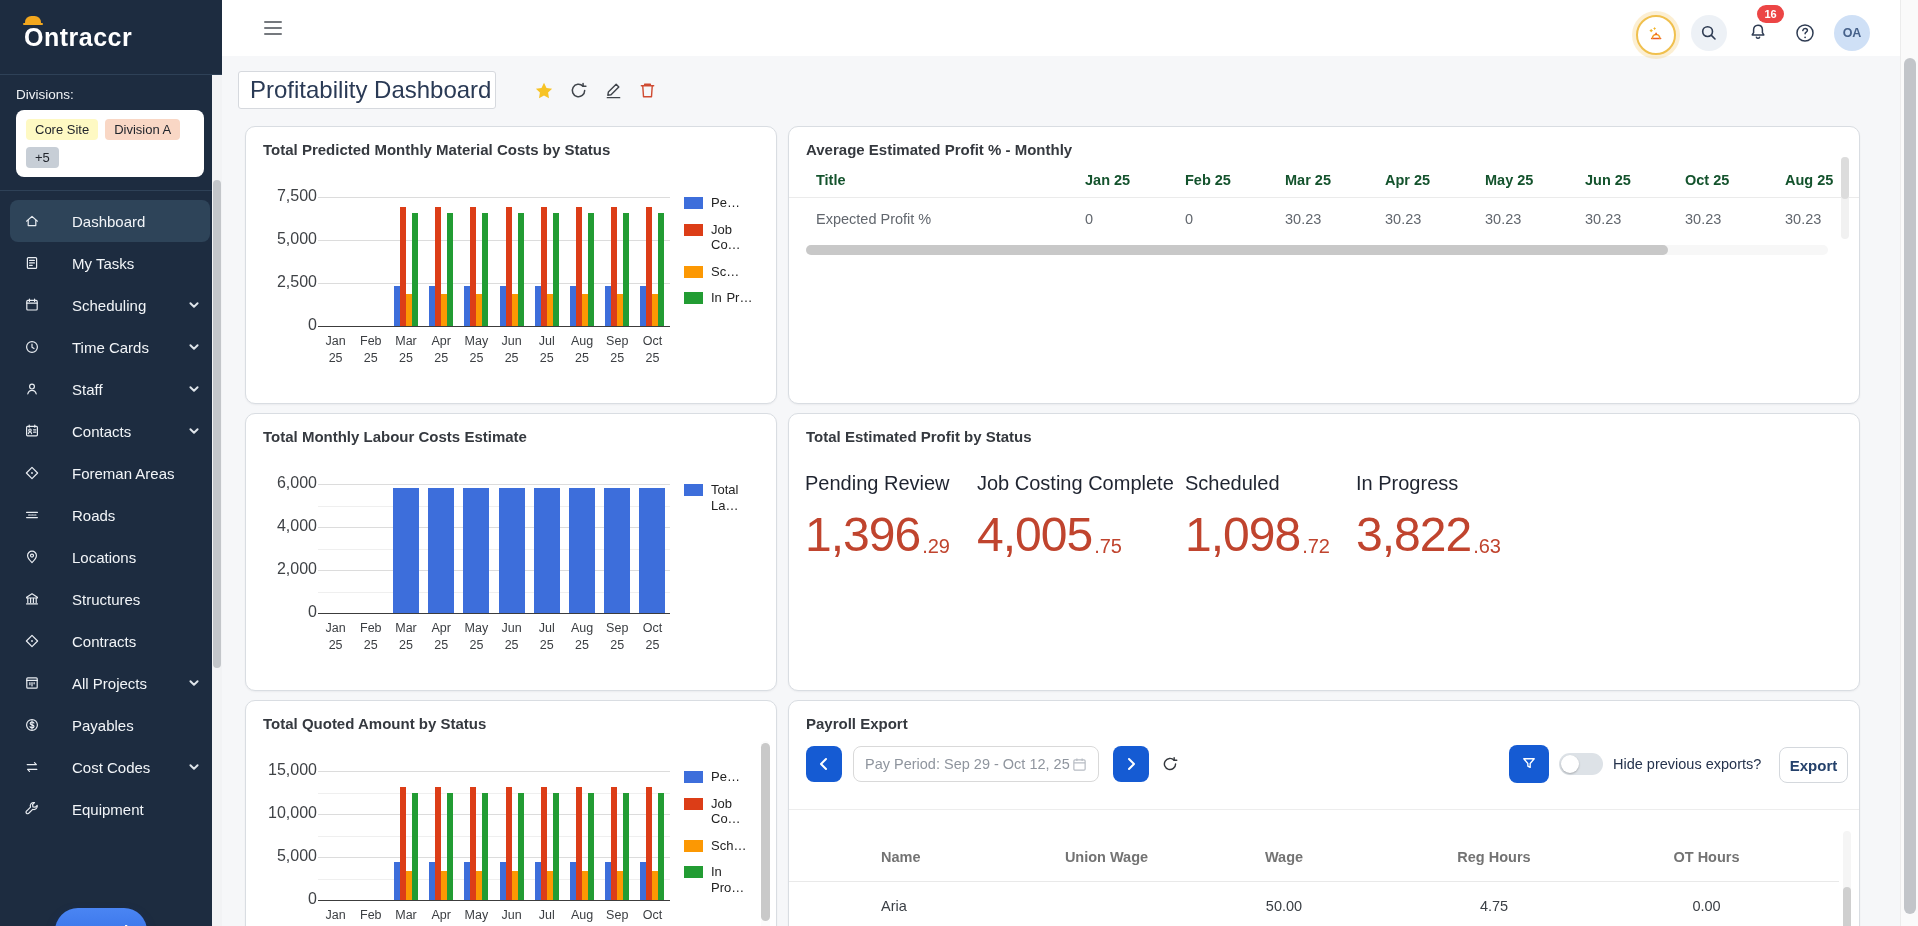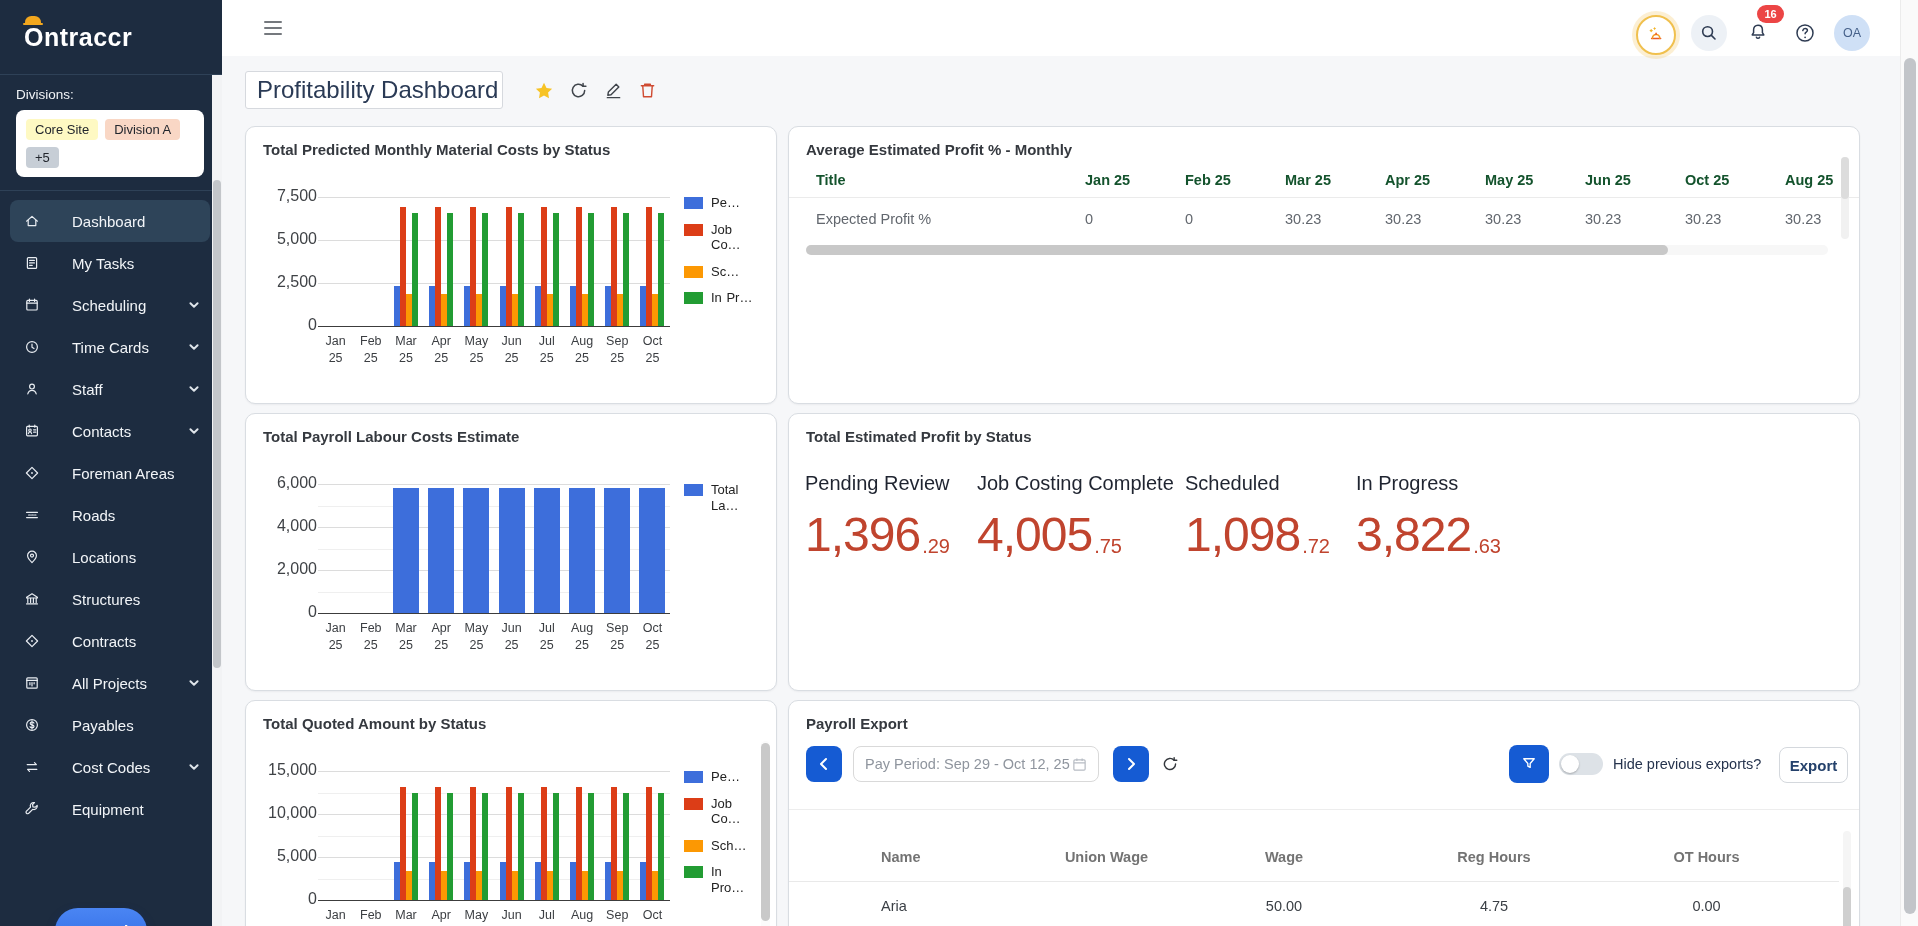--- a/index.html
+++ b/index.html
@@ -34,25 +34,25 @@
   
   #content{position:absolute;left:222px;top:0;width:1678px;height:926px;background:#f6f7f9;}
   #topbar{position:absolute;left:0;top:0;width:100%;height:56px;background:#fff;}
   #hamburger{position:absolute;left:42px;top:21px;width:18px;height:14px;display:flex;flex-direction:column;justify-content:space-between;cursor:pointer;}
   #hamburger i{display:block;height:2px;background:#75797e;border-radius:1px;}
   .hicon{position:absolute;top:15px;width:36px;height:36px;border-radius:50%;display:flex;align-items:center;justify-content:center;cursor:pointer;}
   #whats-new{left:1414px;background:#fff;border:2px solid #f0c04e;box-shadow:0 0 0 4px rgba(246,196,96,.28);}
   #search-btn{left:1469px;background:#edf1f6;}
   #bell-btn{left:1518px;}
   #help-circle{left:1565px;}
-  #avatar{left:1612px;background:#cfe0f6;color:#46618a;font-size:12.5px;font-weight:normal;}
+  #avatar{left:1612px;background:#cfe0f6;color:#46618a;font-size:12.5px;font-weight:bold;}
   #notif-badge{position:absolute;left:1535px;top:5px;min-width:27px;height:18px;border-radius:10px;background:#ec4545;color:#fff;
      font-size:11px;font-weight:bold;display:flex;align-items:center;justify-content:center;padding:0 4px;box-sizing:border-box;}
   
-  #title-box{position:absolute;left:23px;top:71px;width:258px;height:38px;border:1px solid #d6d9de;border-radius:3px;background:#fff;
+  #title-box{position:absolute;left:16px;top:71px;width:258px;height:38px;border:1px solid #d6d9de;border-radius:3px;background:#fff;
      display:flex;align-items:center;padding:0 11px;font-size:24px;color:#2a3a55;box-sizing:border-box;white-space:nowrap;}
   .title-icon{position:absolute;top:81px;width:20px;height:20px;display:flex;cursor:pointer;}
   #star-icon{left:312px;}#refresh-icon{left:347px;}#edit-icon{left:382px;}#delete-icon{left:416px;}
   
   .card{position:absolute;background:#fff;border:1px solid #d9dde2;border-radius:10px;box-shadow:0 1px 2px rgba(16,24,40,.05);box-sizing:border-box;overflow:hidden;}
   .card-title{position:absolute;left:17px;top:14px;font-size:15px;font-weight:bold;color:#35393f;}
   #card-material{left:23px;top:126px;width:532px;height:278px;}
   #card-profit-table{left:566px;top:126px;width:1072px;height:278px;}
   #card-labour{left:23px;top:413px;width:532px;height:278px;}
   #card-profit-status{left:566px;top:413px;width:1072px;height:278px;}
@@ -559,21 +559,21 @@
       </div>
     <div class="hscroll">
         <div class="thumb"></div>
       </div>
     <div class="vscroll-mini">
         <div class="thumb"></div>
       </div>
   </div>
 
   <div class="card" id="card-labour">
-    <div class="card-title">Total Payroll Labour Costs Estimate</div>
+    <div class="card-title">Total Monthly Labour Costs Estimate</div>
     <div class="chart">
         <div class="chart-yaxis">
           <span class="ytick" style="bottom: -7px;">0</span>
           <span class="ytick" style="bottom: 36px;">2,000</span>
           <span class="ytick" style="bottom: 79px;">4,000</span>
           <span class="ytick" style="bottom: 122px;">6,000</span>
         </div>
         <div class="chart-mid">
           <div class="chart-plot">
             <div class="gridline minor" style="bottom: 21.5px;"></div>

